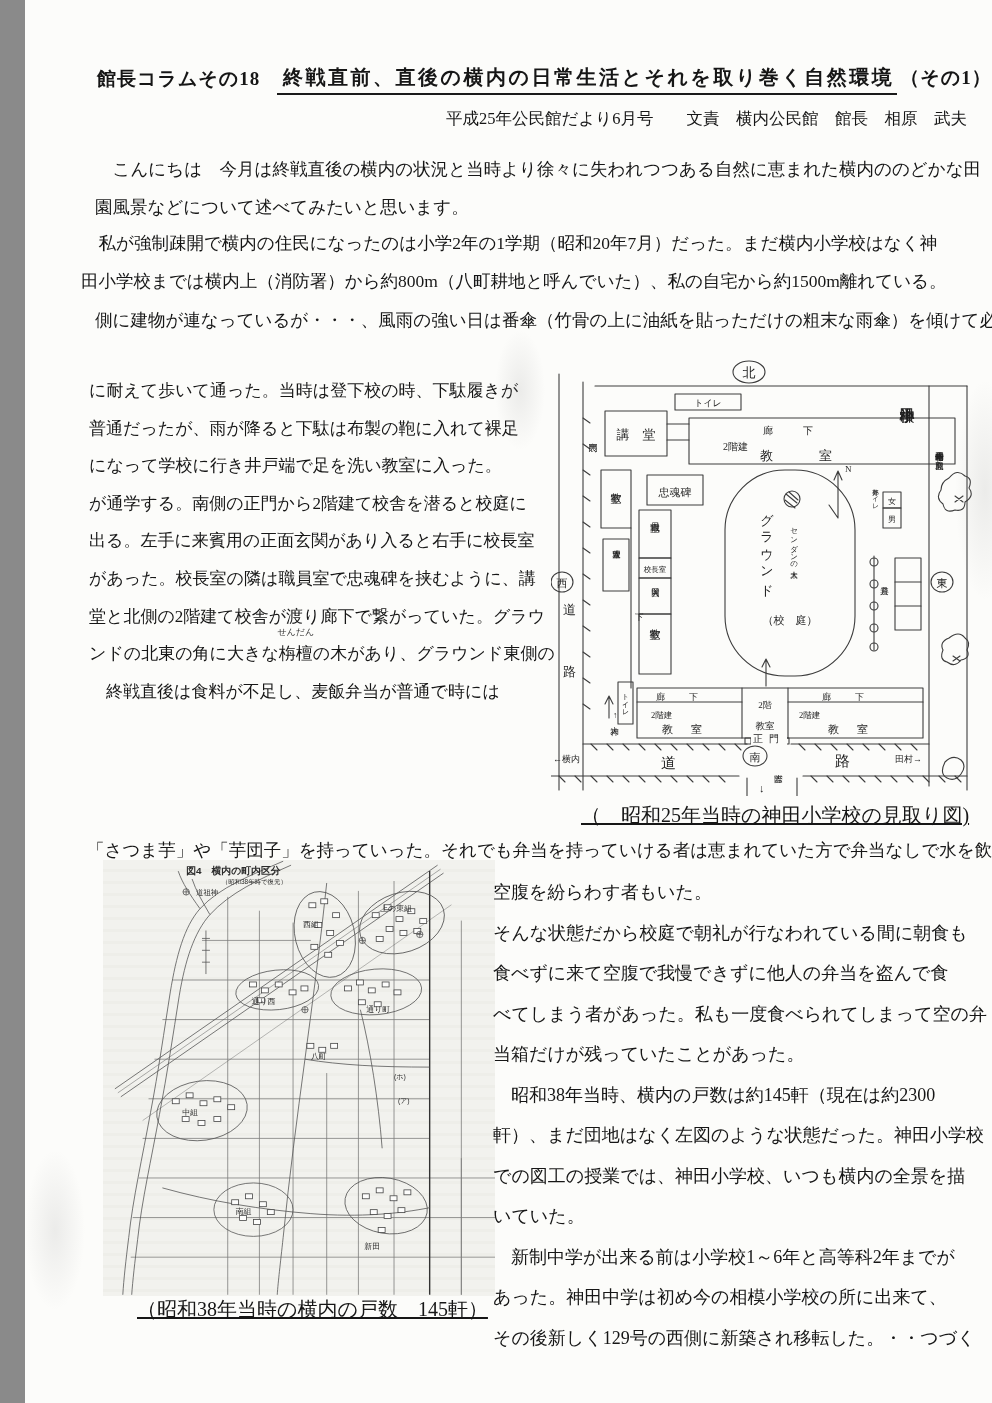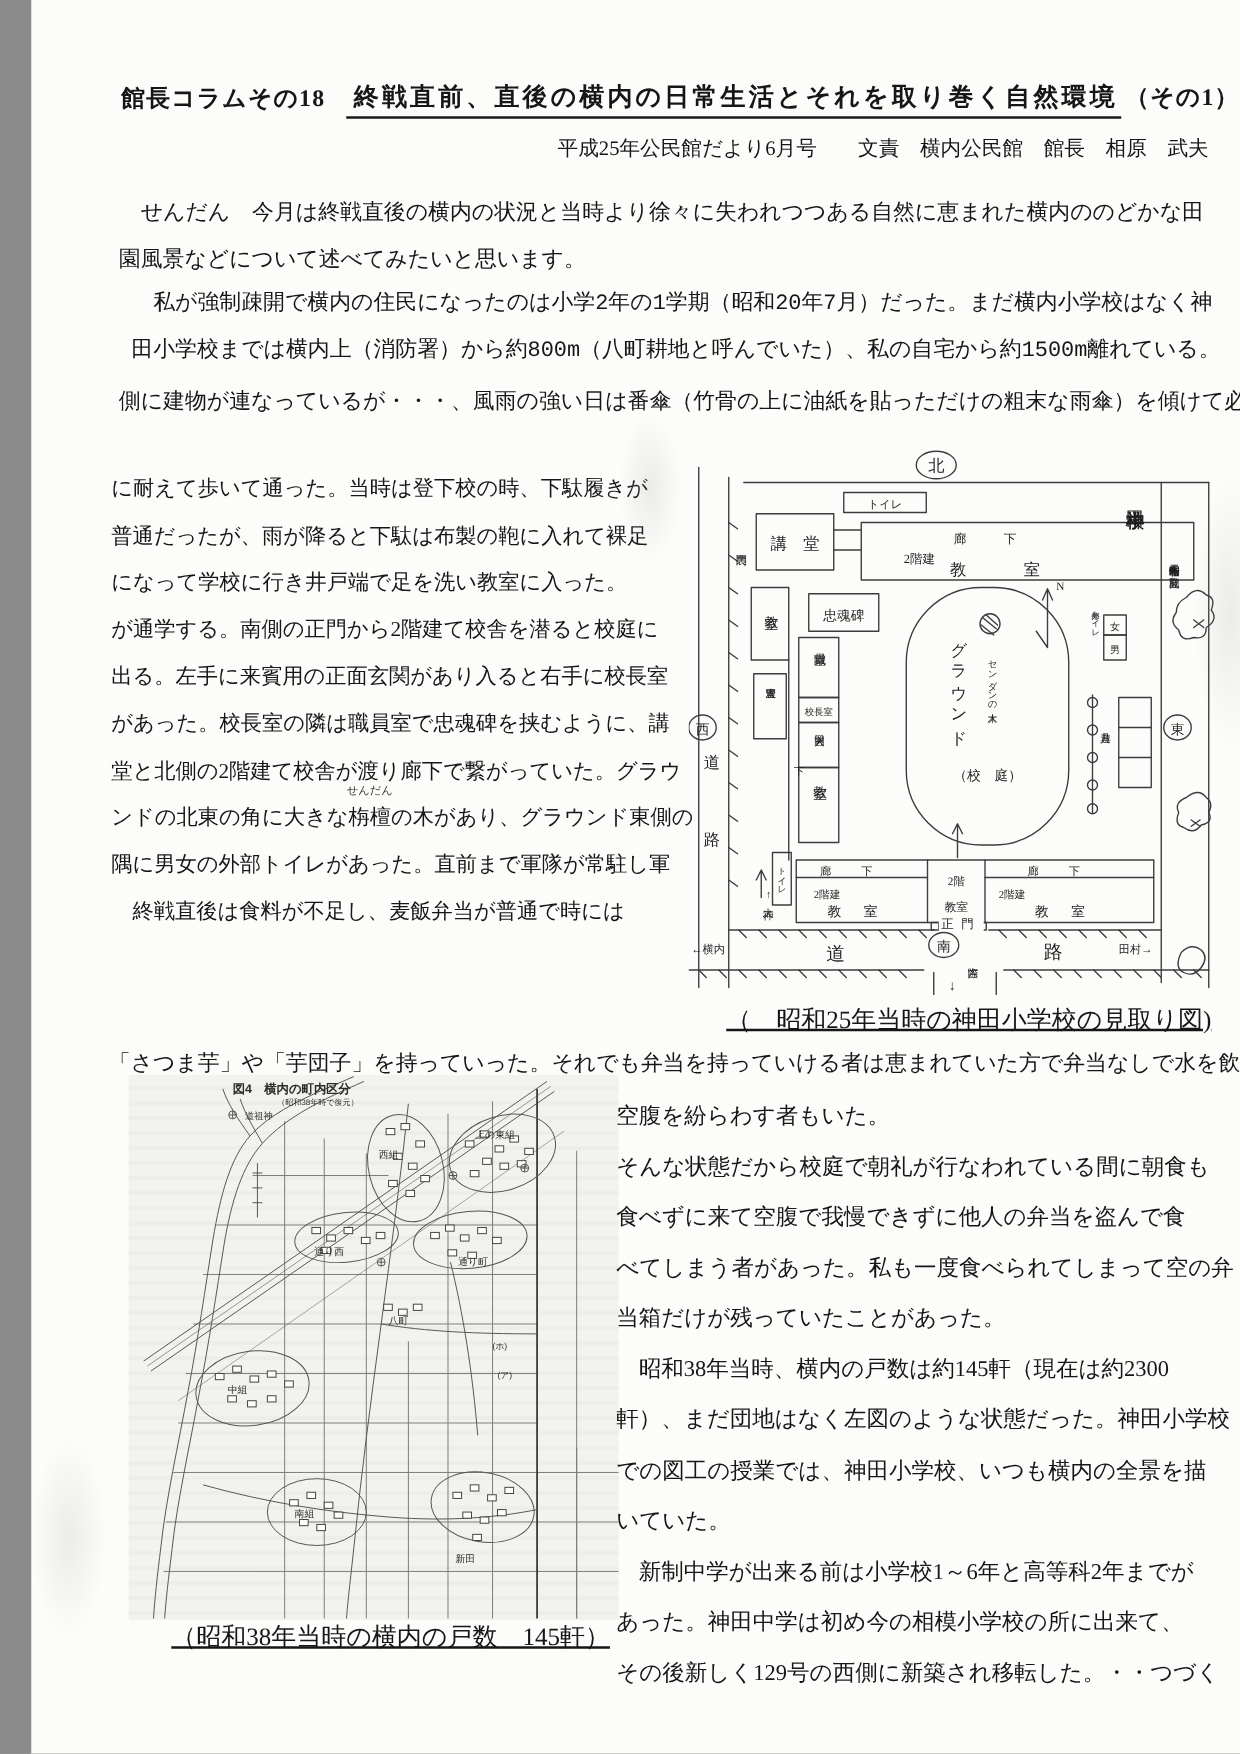--- a/index.html
+++ b/index.html
@@ -6,21 +6,21 @@
   .page{position:relative;width:992px;height:1403px;background:#fcfcfa;
         font-family:"Liberation Serif",serif;color:#161616;overflow:hidden;margin-left:25px;}
   .abs{position:absolute;}
   .line{white-space:pre;}
   #colLabel{left:72px;top:66px;font-size:19px;font-weight:bold;letter-spacing:1px;}
   #mainTitle{left:252px;top:64px;font-size:20px;font-weight:bold;font-family:Liberation Serif, serif;}
   #mainTitle .t{border-bottom:2px solid #1a1a1a;padding:0 3px 2px 6px;letter-spacing:2.5px;display:inline-block;}
   #mainTitle .s{margin-left:3px;font-size:19px;letter-spacing:1px;}
   #byline{right:50px;top:108px;font-size:16.5px;}
   .fw .line{height:38px;line-height:38px;font-size:17.5px;}
-  #p1{left:70px;top:150px;} #p2{left:80px;top:224px;font-family:Liberation Mono, monospace;} #p3{left:70px;top:301px;}
+  #p1{left:70px;top:150px;} #p2{left:56px;top:224px;} #p3{left:70px;top:301px;}
   #leftcol{left:64px;top:372px;width:452px;}
   #leftcol .line{height:37.6px;line-height:37.6px;font-size:17px;}
   #rightcol{left:468px;top:872px;width:492px;}
   #rightcol .line{height:40.5px;line-height:40.5px;font-size:18px;}
   #bridge{left:62px;top:838px;font-size:17.5px;}
   .cap{font-size:20px;text-decoration:underline;}
   #schoolCap{left:556px;top:802px;}
   #townCap{left:112px;top:1296px;}
   #schoolMap{left:526px;top:358px;}
   #townMapWrap{left:78px;top:860px;width:392px;height:436px;
@@ -49,41 +49,40 @@
 
 <div class="page">
 
   <div class="abs" id="colLabel">館長コラムその18</div>
   <div class="abs" id="mainTitle">
     <span class="t">終戦直前、直後の横内の日常生活とそれを取り巻く自然環境</span><span class="s">（その1）</span>
   </div>
   <div class="abs" id="byline">平成25年公民館だより6月号　　文責　横内公民館　館長　相原　武夫</div>
 
   <div class="abs fw" id="p1">
-    <div class="line">　せんだん　今月は終戦直後の横内の状況と当時より徐々に失われつつある自然に恵まれた横内ののどかな田</div>
+    <div class="line">　こんにちは　今月は終戦直後の横内の状況と当時より徐々に失われつつある自然に恵まれた横内ののどかな田</div>
     <div class="line">園風景などについて述べてみたいと思います。</div>
   </div>
   <div class="abs fw" id="p2">
     <div class="line">　私が強制疎開で横内の住民になったのは小学2年の1学期（昭和20年7月）だった。まだ横内小学校はなく神</div>
     <div class="line">田小学校までは横内上（消防署）から約800m（八町耕地と呼んでいた）、私の自宅から約1500m離れている。</div>
   </div>
   <div class="abs fw" id="p3">
     <div class="line">側に建物が連なっているが・・・、風雨の強い日は番傘（竹骨の上に油紙を貼っただけの粗末な雨傘）を傾けて必死</div>
   </div>
 
   <div class="abs" id="leftcol">
     <div class="line">に耐えて歩いて通った。当時は登下校の時、下駄履きが</div>
     <div class="line">普通だったが、雨が降ると下駄は布製の鞄に入れて裸足</div>
     <div class="line">になって学校に行き井戸端で足を洗い教室に入った。</div>
     <div class="line">が通学する。南側の正門から2階建て校舎を潜ると校庭に</div>
     <div class="line">出る。左手に来賓用の正面玄関があり入ると右手に校長室</div>
     <div class="line">があった。校長室の隣は職員室で忠魂碑を挟むように、講</div>
     <div class="line">堂と北側の2階建て校舎が渡り廊下で繋がっていた。グラウ</div>
     <div class="line"><span>ンドの北東の角に大きな</span><span class="rb"><span>栴檀</span><i class="rt">せんだん</i></span><span>の木があり、グラウンド東側の</span></div>
-    <div class="line">隅に男女の外部トイレがあった。直前まで軍隊が常駐し軍</div>
     <div class="line">　終戦直後は食料が不足し、麦飯弁当が普通で時には</div>
   </div>
 
   <svg class="abs" id="schoolMap" width="432" height="438" viewBox="0 0 432 438" xmlns="http://www.w3.org/2000/svg">
     <g class="ink">
       <path d="M8 16 V432"></path>
       <path d="M32 24 V432"></path>
       <path d="M44 28 H416"></path>
       <path d="M378 28 V428"></path>
       <path d="M416 28 V432"></path>

